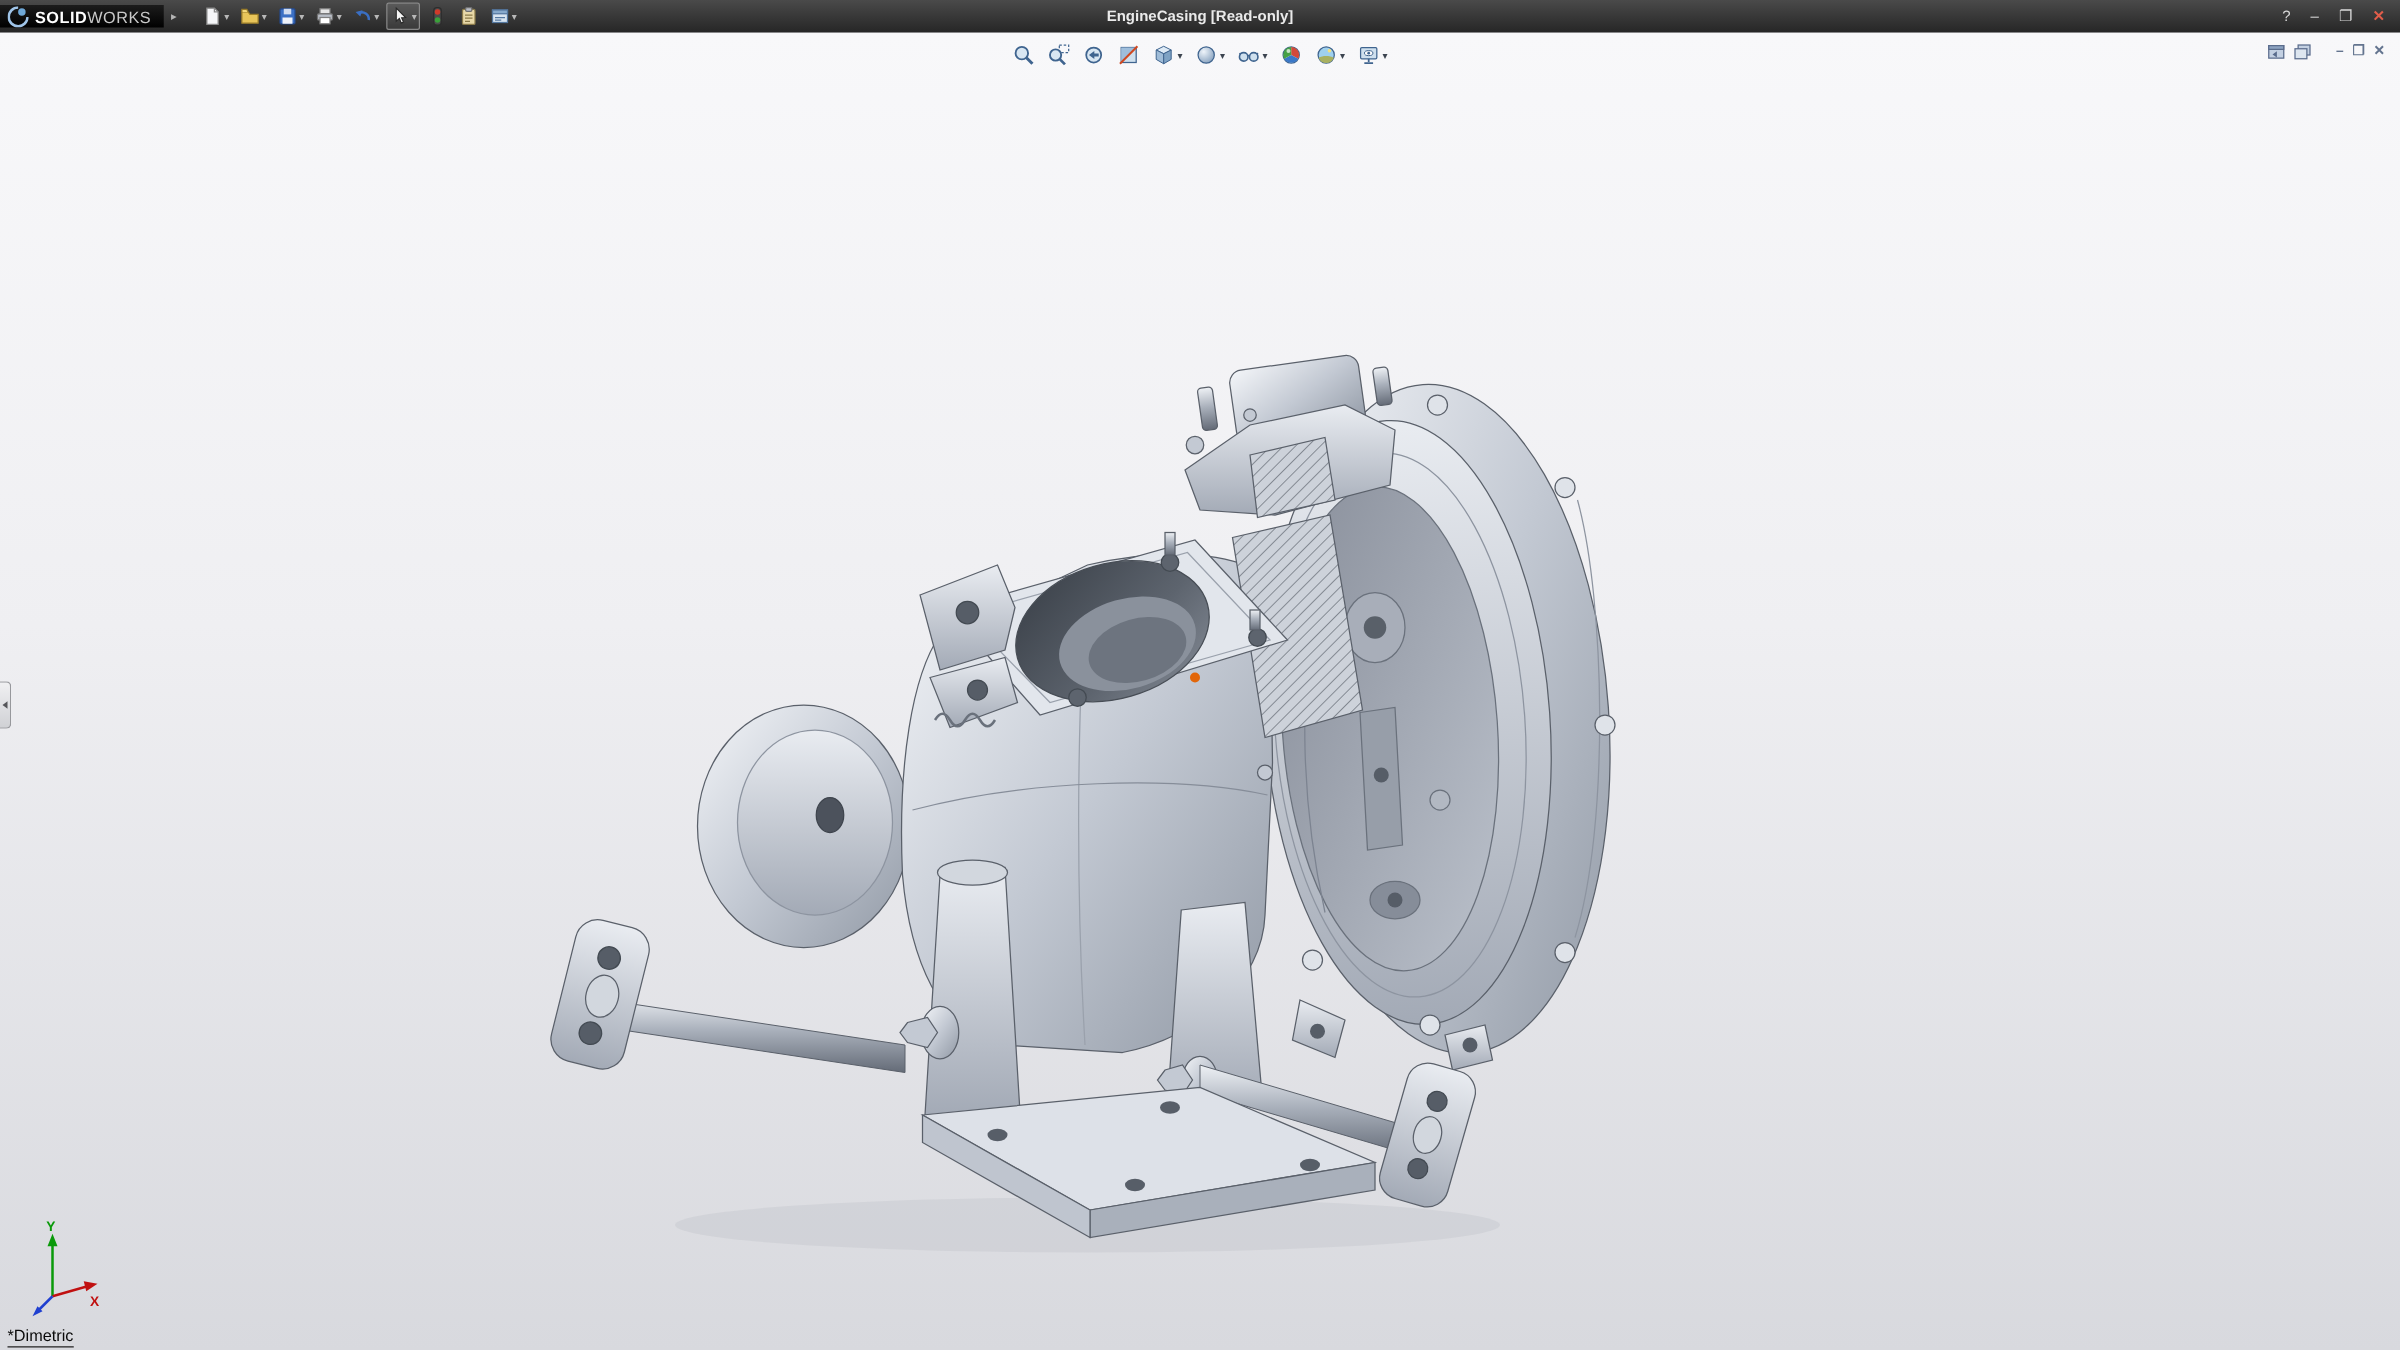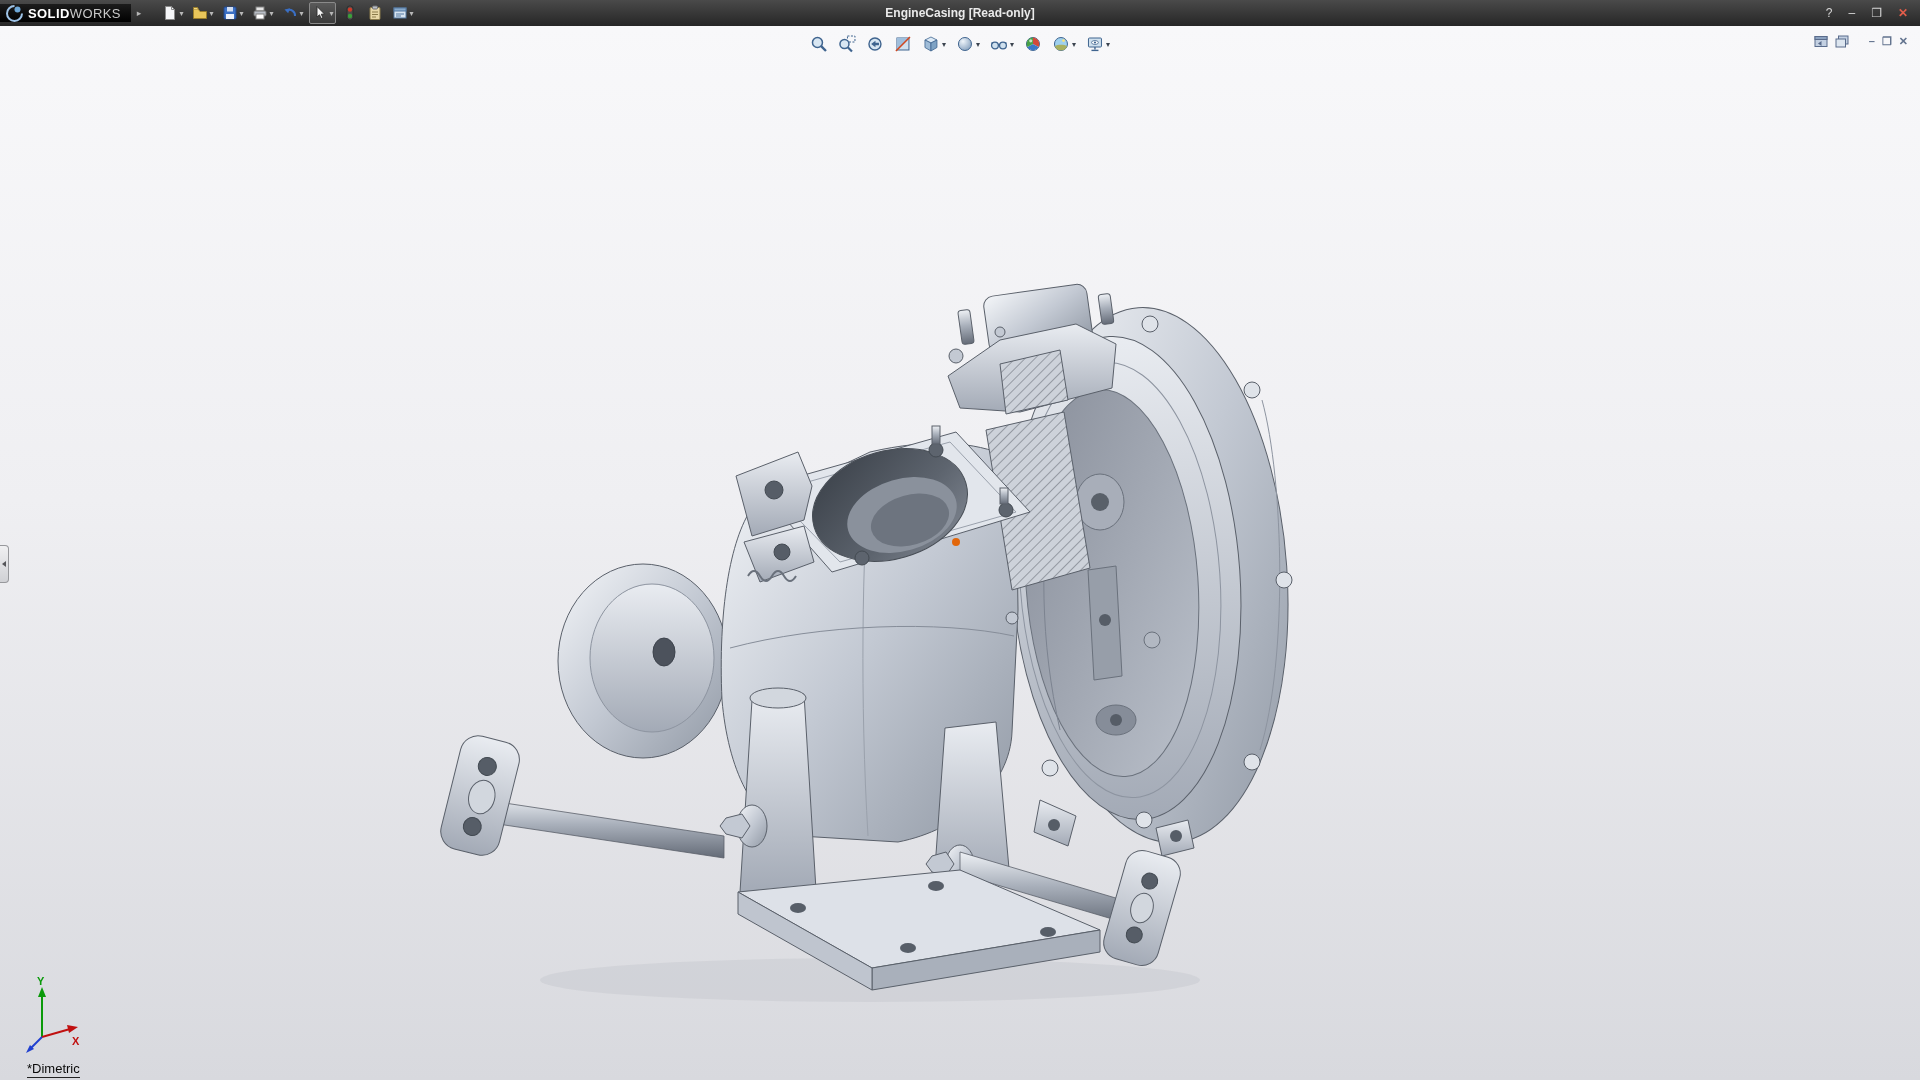--- a/index.html
+++ b/index.html
@@ -43,21 +43,21 @@
 
   
   .model { position:absolute; left:400px; top:254px; }
 
   
   .triad { position:absolute; left:14px; top:949px; }
   .triad text { font-size:11px; font-weight:bold; font-family:"Liberation Sans",sans-serif; }
 
   
   .viewlabel { position:absolute; left:6px; bottom:2px; font-size:13px; color:#0a0a0a;
-               border-bottom:1px solid #222; padding-bottom:1px;margin-left:21px; }
+               border-bottom:1px solid #222; padding-bottom:1px; }
 
   
   .edge-tab { position:absolute; left:0; top:519px; width:9px; height:38px;
               background:linear-gradient(#f0f0f2,#d0d1d5); border:1px solid #97989c; border-left:none;
               border-radius:0 4px 4px 0; display:flex; align-items:center; justify-content:center; cursor:pointer; }
   .edge-tab i { display:block; width:0; height:0; border-top:3.5px solid transparent;
                 border-bottom:3.5px solid transparent; border-right:4.5px solid #55565a; }
 </style>
 </head>
 <body>

